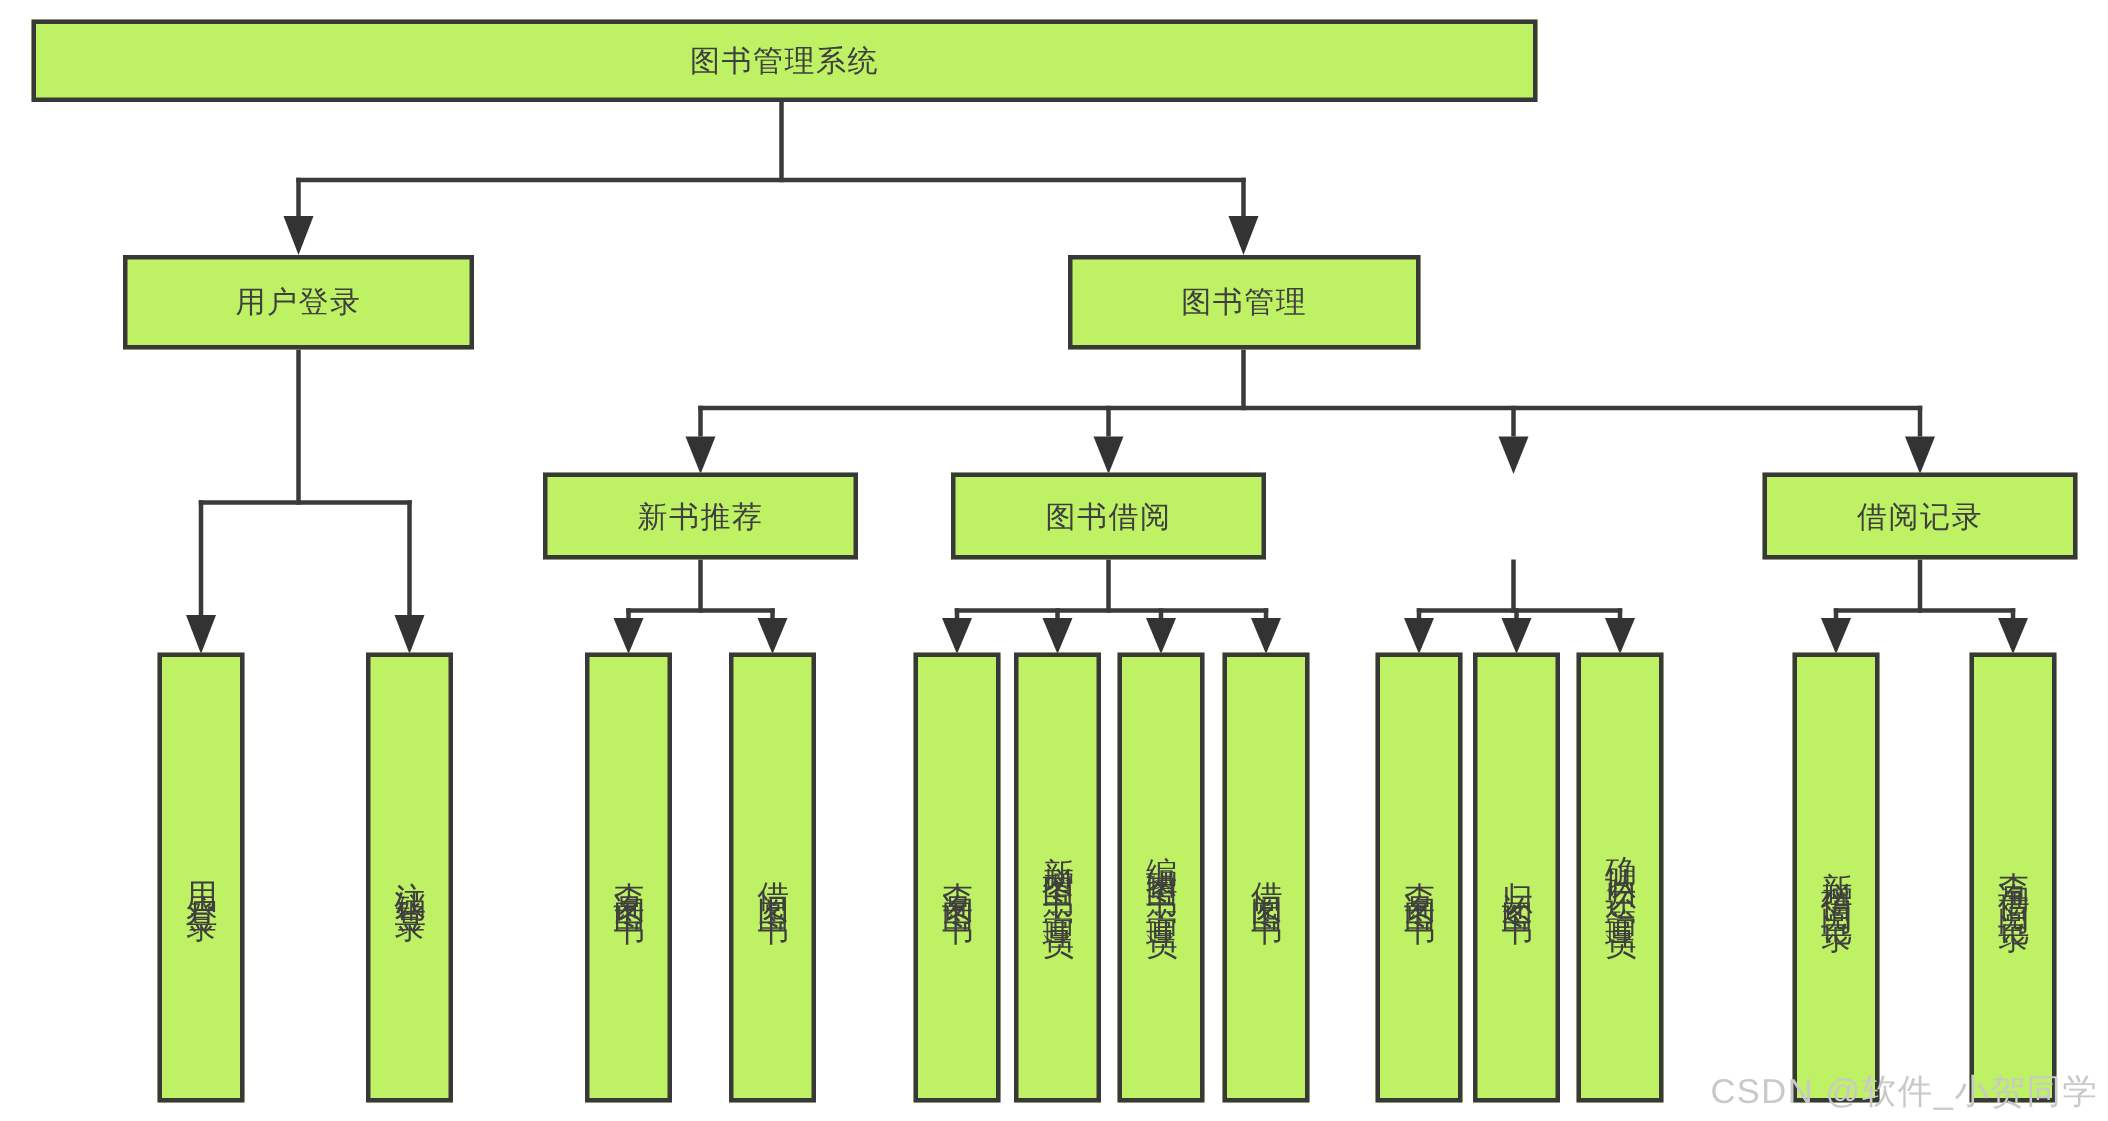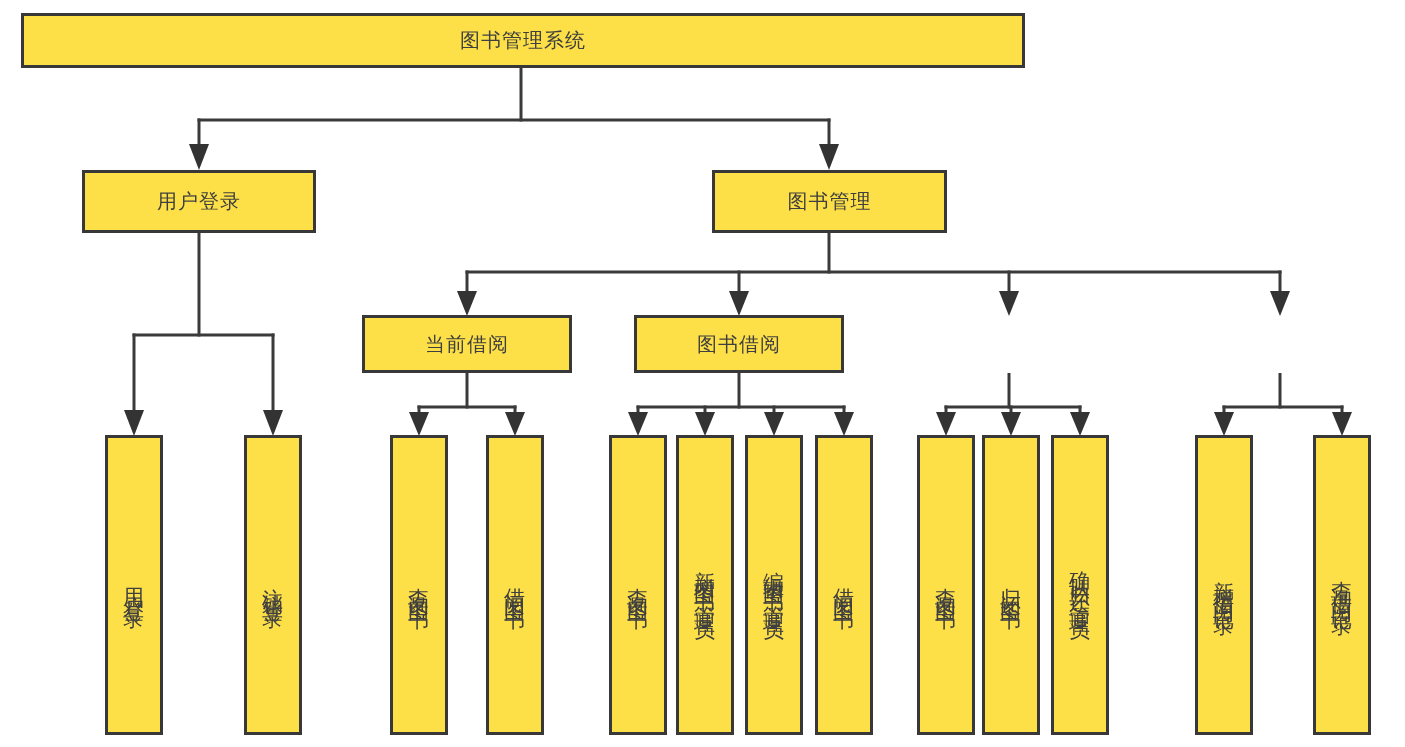--- a/index.html
+++ b/index.html
@@ -7,21 +7,21 @@
     position:relative;
     width:1405px;height:747px;
     background:#ffffff;
     font-family:"Liberation Sans","DejaVu Sans",sans-serif;
     overflow:hidden;
   }
   #edges{position:absolute;left:0;top:0;width:1405px;height:747px;pointer-events:none;}
   .node{
     position:absolute;
     box-sizing:border-box;
-    background:#fde047;
+    background:#bef264;
     border:3px solid #383838;
     color:#3f3f3f;
     display:flex;align-items:center;justify-content:center;
     text-align:center;
   }
   .h-node{font-size:20px;letter-spacing:1px;}
   .v-node span{
     writing-mode:vertical-rl;
     text-orientation:mixed;
     font-size:21px;
@@ -126,24 +126,27 @@
   </div>
 
   <div class="node h-node" style="left:82px;top:170px;width:234px;height:63px;">
     <span>用户登录</span>
   </div>
   <div class="node h-node" style="left:712px;top:170px;width:235px;height:63px;text-align:center;">
     <span>图书管理</span>
   </div>
 
   <div class="node h-node" style="left:362px;top:315px;width:210px;height:58px;">
-    <span>当前借阅</span>
+    <span>新书推荐</span>
   </div>
   <div class="node h-node" style="left:634px;top:315px;width:210px;height:58px;">
     <span>图书借阅</span>
+  </div>
+  <div class="node h-node" style="left:1175px;top:315px;width:210px;height:58px;">
+    <span>借阅记录</span>
   </div>
 
   <div class="node v-node" style="left:105px;top:435px;width:58px;height:300px;">
     <span>用户登录</span>
   </div>
   <div class="node v-node" style="left:244px;top:435px;width:58px;height:300px;">
     <span>注销登录</span>
   </div>
 
   <div class="node v-node" style="left:390px;top:435px;width:58px;height:300px;">
@@ -176,14 +179,15 @@
     <span>确认归还（管理员）</span>
   </div>
 
   <div class="node v-node" style="left:1195px;top:435px;width:58px;height:300px;">
     <span>新增借阅记录</span>
   </div>
   <div class="node v-node" style="left:1313px;top:435px;width:58px;height:300px;">
     <span>查询借阅记录</span>
   </div>
 
+  <div class="watermark">CSDN @软件_小贺同学</div>
 
 </div>
 
 </body></html>

